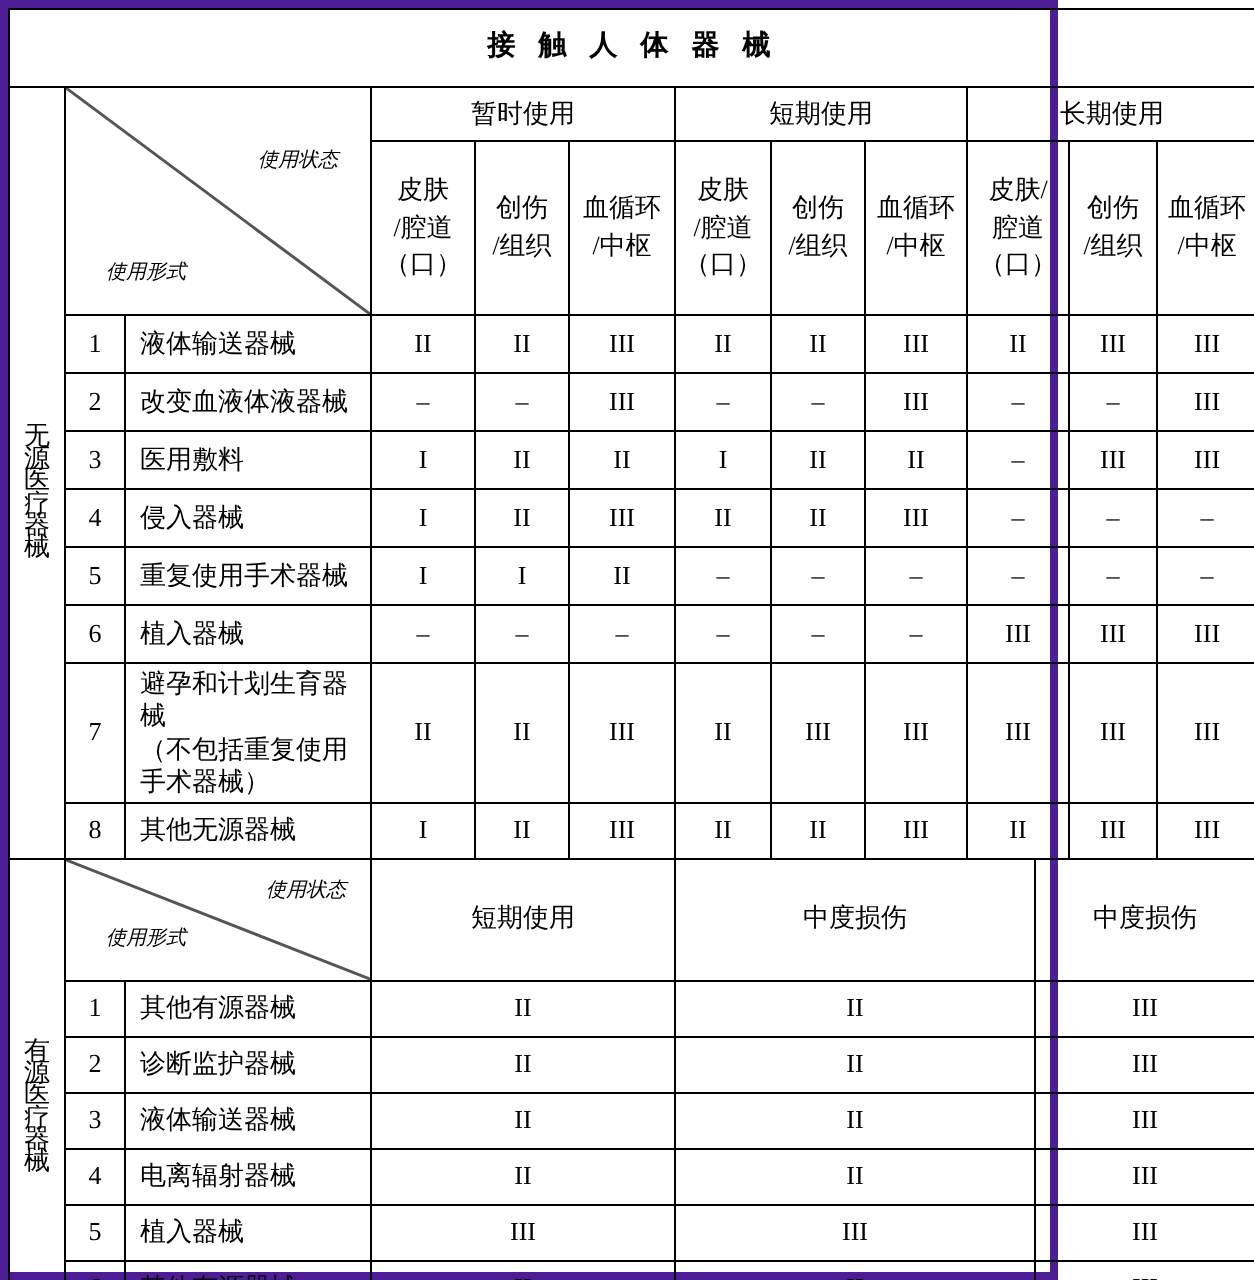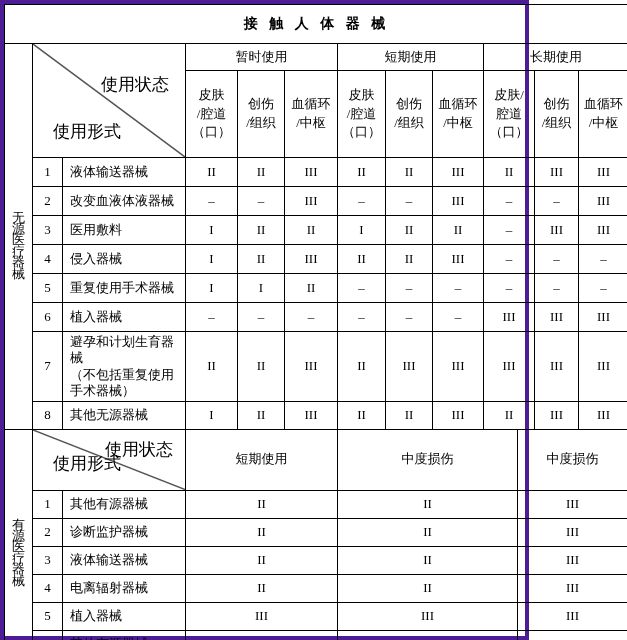--- a/index.html
+++ b/index.html
@@ -30,21 +30,21 @@
     display:inline-block; writing-mode:vertical-rl;
     letter-spacing:11px; font-size:13px; line-height:1;
   }
   .name-cell {
     text-align:left; padding:2px 3px 2px 7px;
     white-space:pre-line; line-height:1.25;margin-left:16px;
   }
   .sub-cell { white-space:pre-line; line-height:1.45; }
   .diag { position:relative; padding:0; }
   .diag svg { position:absolute; left:0; top:0; width:100%; height:100%; display:block; }
-  .dt, .db { position:absolute; font-size:17px; white-space:nowrap; }
+  .dt, .db { position:absolute; font-size:10px; white-space:nowrap;font-style:italic; }
   .dt-a { top:30px; right:16px; }
   .db-a { bottom:14px; left:20px; }
   .dt-b { top:9px; right:12px; }
   .db-b { bottom:14px; left:20px; }
 </style>
 </head>
 <body>
 
 <div class="wrap">
 

